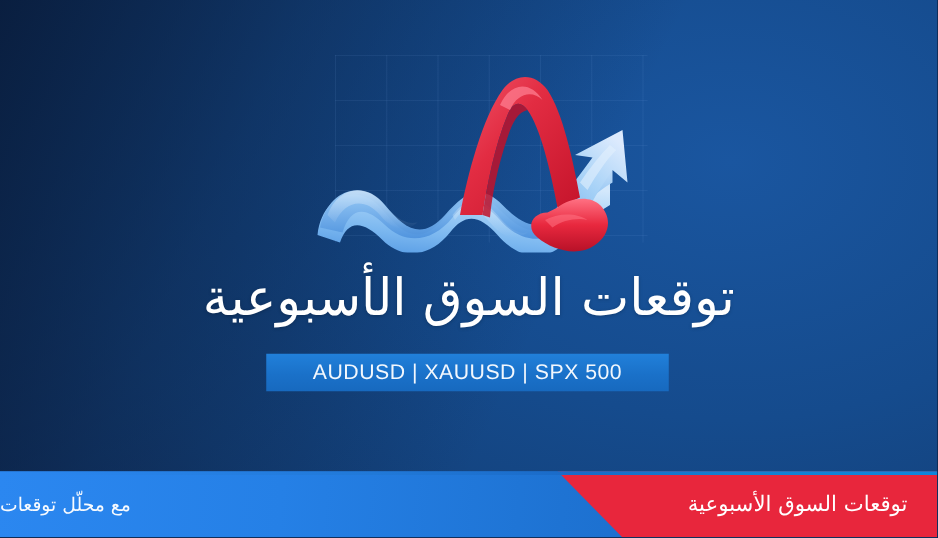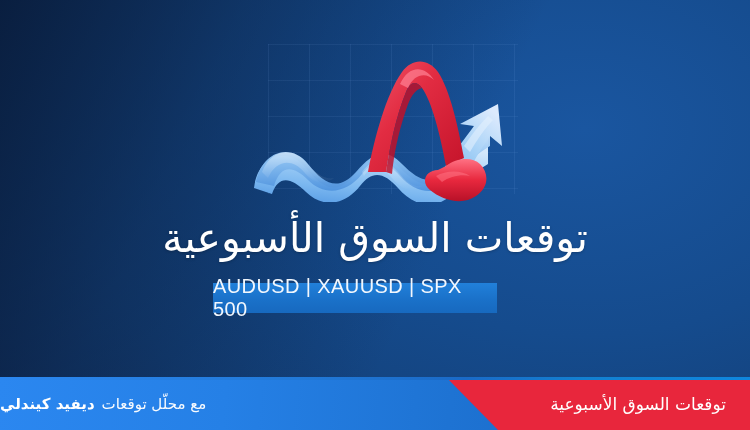--- a/index.html
+++ b/index.html
@@ -56,25 +56,25 @@
     letter-spacing:0.2px;
     direction:rtl;
     font-family:"DejaVu Sans", sans-serif;
     text-shadow:0 1px 3px rgba(0,0,0,0.22);
   }
 
   
   #badge {
     position:absolute;
     left:213px; top:283px;
-    width:284px; height:30px;
+    width:322px; height:30px;
     background:linear-gradient(180deg,#2180da 0%,#1a71c9 55%,#1769bf 100%);
     display:flex; align-items:center; justify-content:center;
     color:#f2f7fd;
-    font-size:20px;
+    font-size:17px;
     letter-spacing:0.4px;
     font-family:"Liberation Sans", sans-serif;
   }
 
   
   #bottombar {
     position:absolute;
     left:0; top:377px;
     width:750px; height:53px;
     overflow:hidden;
@@ -205,19 +205,18 @@
 
   <div id="badge">AUDUSD | XAUUSD | SPX 500</div>
 
   <div id="bottombar">
     <div id="bar-blue"></div>
     <div id="bar-red"></div>
     <div id="bar-topstrip"></div>
 
     <div id="bar-left-text">
       <span class="presenter-label">مع محلّل توقعات</span>
-      <span class="presenter-name">ديفيد كيندلي</span>
     </div>
 
     <div id="bar-right-text">توقعات السوق الأسبوعية</div>
   </div>
 
 </div>
 
 </body></html>

